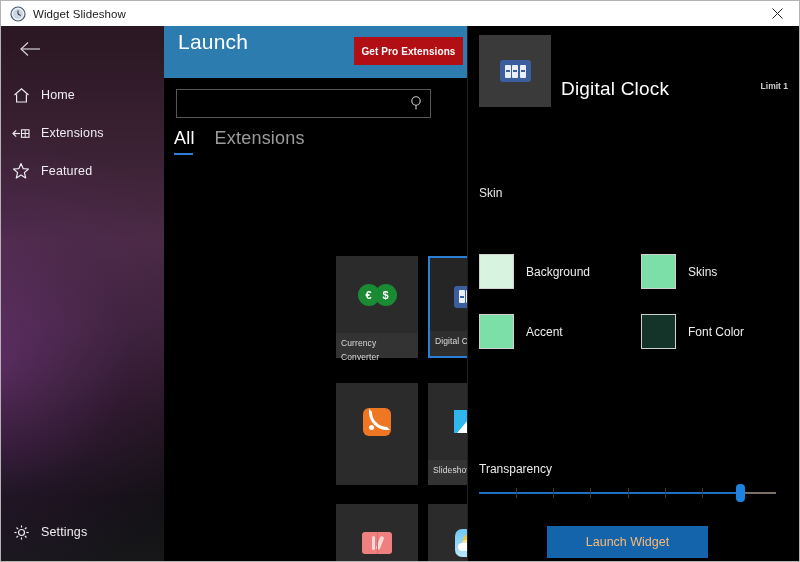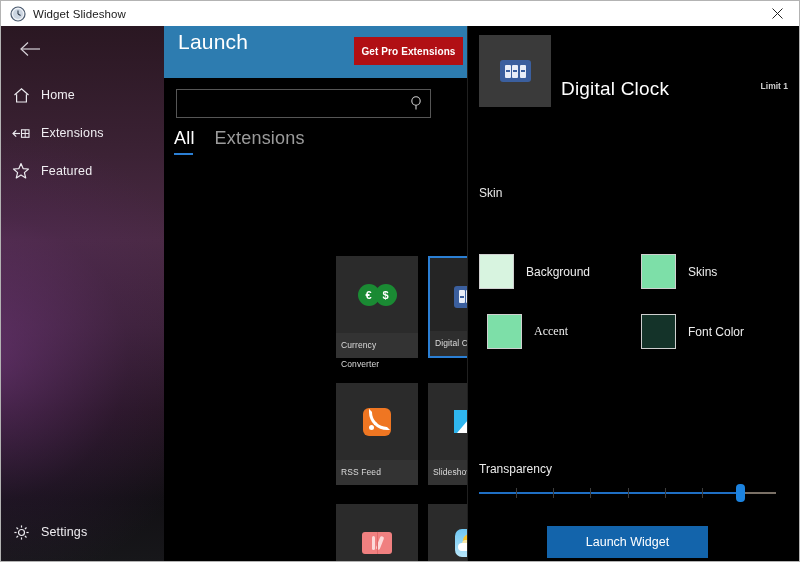--- a/index.html
+++ b/index.html
@@ -42,21 +42,21 @@
   .search-input{position:absolute;left:0;top:0;width:225px;height:27px;background:transparent;border:0;outline:none;color:#e8e8e8;font-size:12px;padding:0 8px;box-sizing:border-box;font-family:inherit;}
   .search-ico{position:absolute;right:6px;top:5px;color:#cfcfcf;}
 
   .tabs{position:absolute;left:10px;top:50px;height:34px;display:flex;align-items:flex-start;}
   .tab{font-size:18px;color:#9b9b9b;margin-right:20px;position:relative;padding-bottom:6px;cursor:pointer;letter-spacing:.2px;}
   .tab.active{color:#ffffff;}
   .tab.active:after{content:"";position:absolute;left:0;right:2px;bottom:0;height:2px;background:#2b7fd4;}
   .card{position:absolute;width:82px;height:102px;background:#2b2b2b;box-sizing:border-box;cursor:pointer;}
   .card.sel{border:2px solid #2b7fd4;background:#252525;}
   .card-art{position:absolute;left:0;top:0;right:0;height:77px;display:flex;align-items:center;justify-content:center;}
-  .card-name{position:absolute;left:0;right:0;bottom:0;height:25px;background:#333333;color:#dcdcdc;font-size:8.5px;line-height:19px;padding:3px 5px 0 5px;box-sizing:border-box;letter-spacing:.1px;}
+  .card-name{position:absolute;left:0;right:0;bottom:0;height:25px;background:#333333;color:#dcdcdc;font-size:8.5px;line-height:14px;padding:3px 5px 0 5px;box-sizing:border-box;letter-spacing:.1px;}
   .card.sel .card-name{background:#2e2e2e;}
 
   
   .coin{width:22px;height:22px;border-radius:50%;background:#1a8a33;color:#fff;font-size:11px;font-weight:bold;display:flex;align-items:center;justify-content:center;}
   .coins{display:flex;}
   .coins .coin:nth-child(2){margin-left:-5px;}
   .dclock{width:31px;height:22px;background:#3b5f9e;border-radius:3px;display:flex;align-items:center;justify-content:center;}
   .dclock-in{display:flex;gap:1.5px;}
   .seg{width:6px;height:13px;background:#e9eef8;border-radius:1px;position:relative;}
   .seg:before{content:"";position:absolute;left:1px;right:1px;top:5.5px;height:2px;background:#3b5f9e;}
@@ -99,21 +99,21 @@
   .sw-label{font-size:12px;color:#ededed;margin-left:12px;}
 
   .trans-label{position:absolute;left:11px;top:436px;font-size:12px;color:#ebebeb;}
   .slider{position:absolute;left:11px;top:458px;width:297px;height:18px;cursor:pointer;}
   .track{position:absolute;left:0;top:8px;width:297px;height:2px;background:#7a7066;}
   .fill{position:absolute;left:0;top:8px;height:2px;background:#1f6fc4;}
   .ticks{position:absolute;left:0;top:4px;width:297px;height:10px;}
   .ticks i{position:absolute;top:0;width:1px;height:10px;background:#3d3d3d;}
   .thumb{position:absolute;top:0;width:9px;height:18px;border-radius:4px;background:#1c83e0;margin-left:-4px;}
 
-  .launch{position:absolute;left:79px;top:500px;width:161px;height:32px;background:#1364ab;color:#ffffff;font-size:12.5px;display:flex;align-items:center;justify-content:center;cursor:pointer;}
+  .launch{position:absolute;left:79px;top:500px;width:161px;height:32px;background:#1364ab;color:#fdba74;font-size:12.5px;display:flex;align-items:center;justify-content:center;cursor:pointer;}
 </style>
 </head>
 <body>
 
 <div class="app">
 
   <div class="titlebar">
     <span class="tb-icon">
       <svg width="16" height="16" viewBox="0 0 16 16">
         <circle cx="8" cy="8" r="7" fill="#eef1f6" stroke="#4a5a6e" stroke-width="1.2"></circle>
@@ -239,21 +239,20 @@
       <div class="card-art">
         <span class="notes"></span>
       </div>
       <div class="card-name">Notes</div>
     </div>
 
     <div class="card" style="left:172px;top:305px;">
       <div class="card-art">
         <span class="rss"></span>
       </div>
-      <div class="card-name">RSS Feed</div>
     </div>
 
     <div class="card" style="left:264px;top:305px;">
       <div class="card-art">
         <span class="slide"></span>
       </div>
       <div class="card-name">Slideshow</div>
     </div>
 
     <div class="card" style="left:356px;top:305px;">
@@ -312,21 +311,21 @@
 
     <div class="swatches">
       <div class="sw-item" style="left:0px;top:0px;">
         <span class="sw-box" style="background:#d8f4e0;"></span>
         <span class="sw-label">Background</span>
       </div>
       <div class="sw-item" style="left:162px;top:0px;">
         <span class="sw-box" style="background:#7ddfa8;"></span>
         <span class="sw-label">Skins</span>
       </div>
-      <div class="sw-item" style="left:8px;top:60px;font-family:Liberation Serif, serif;">
+      <div class="sw-item" style="left:0px;top:60px;">
         <span class="sw-box" style="background:#7ddfa8;"></span>
         <span class="sw-label">Accent</span>
       </div>
       <div class="sw-item" style="left:162px;top:60px;">
         <span class="sw-box" style="background:#143329;"></span>
         <span class="sw-label">Font Color</span>
       </div>
     </div>
 
     <div class="trans-label">Transparency</div>

